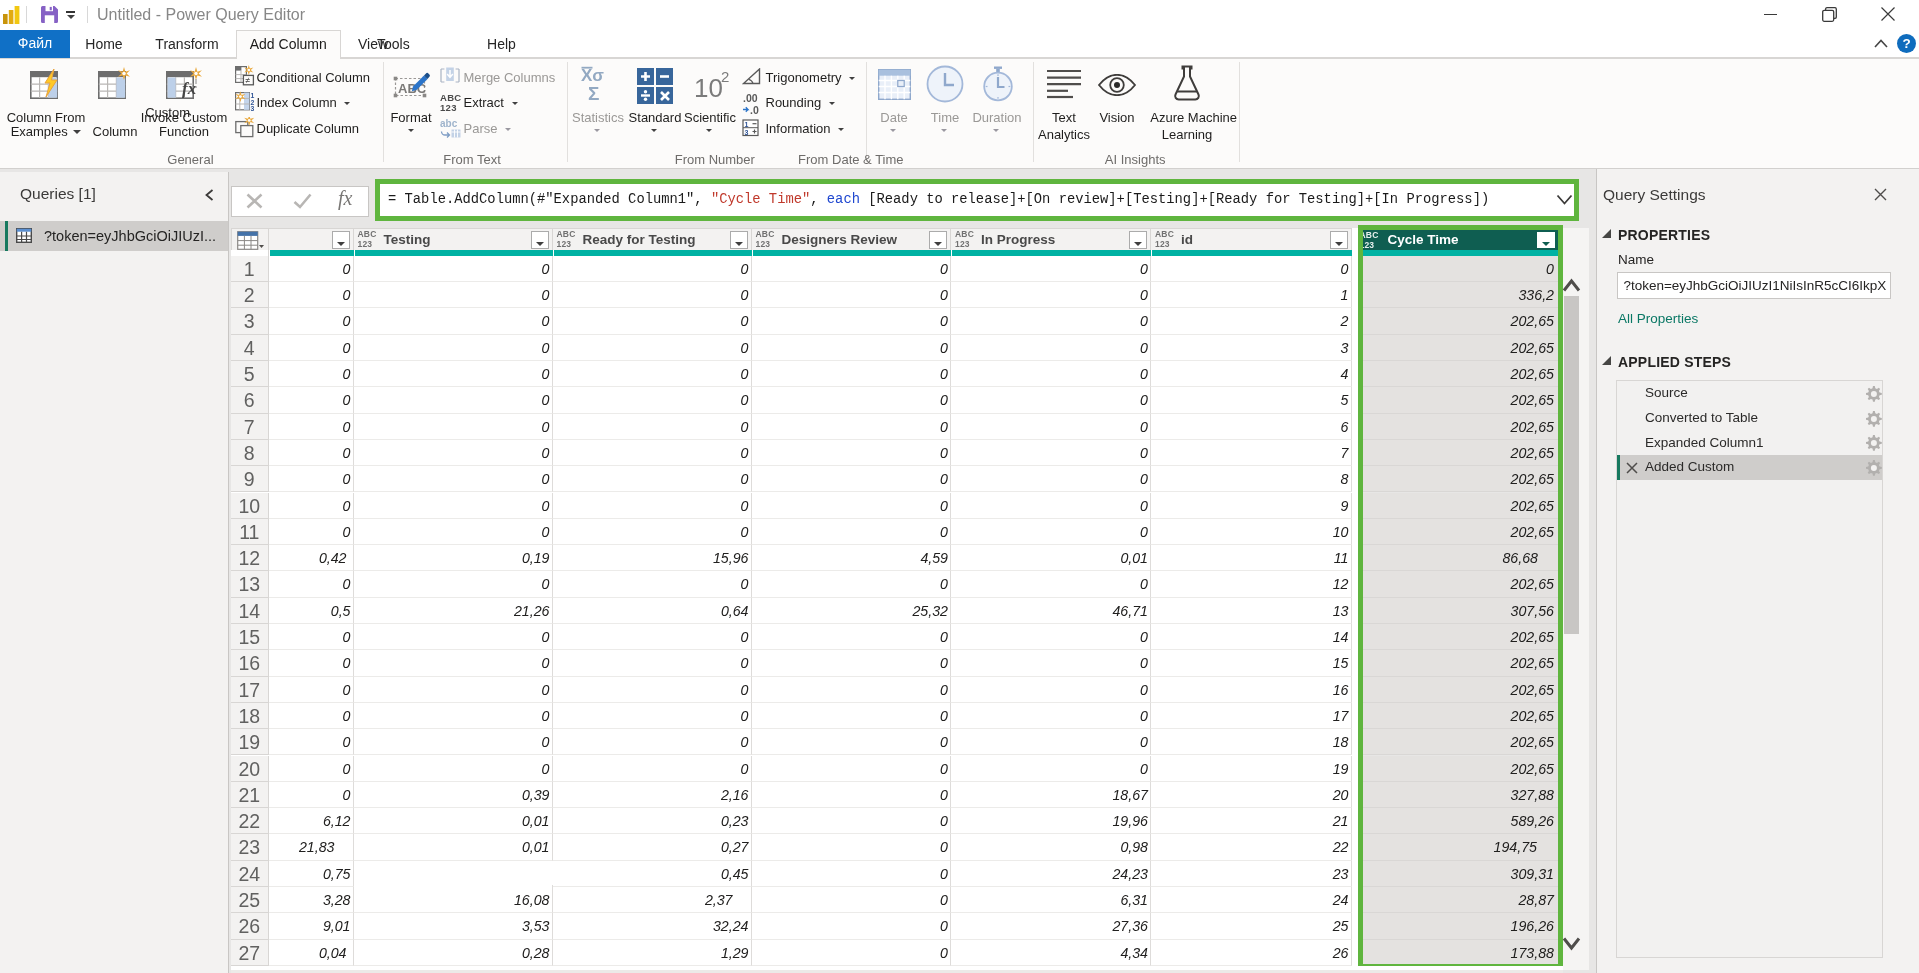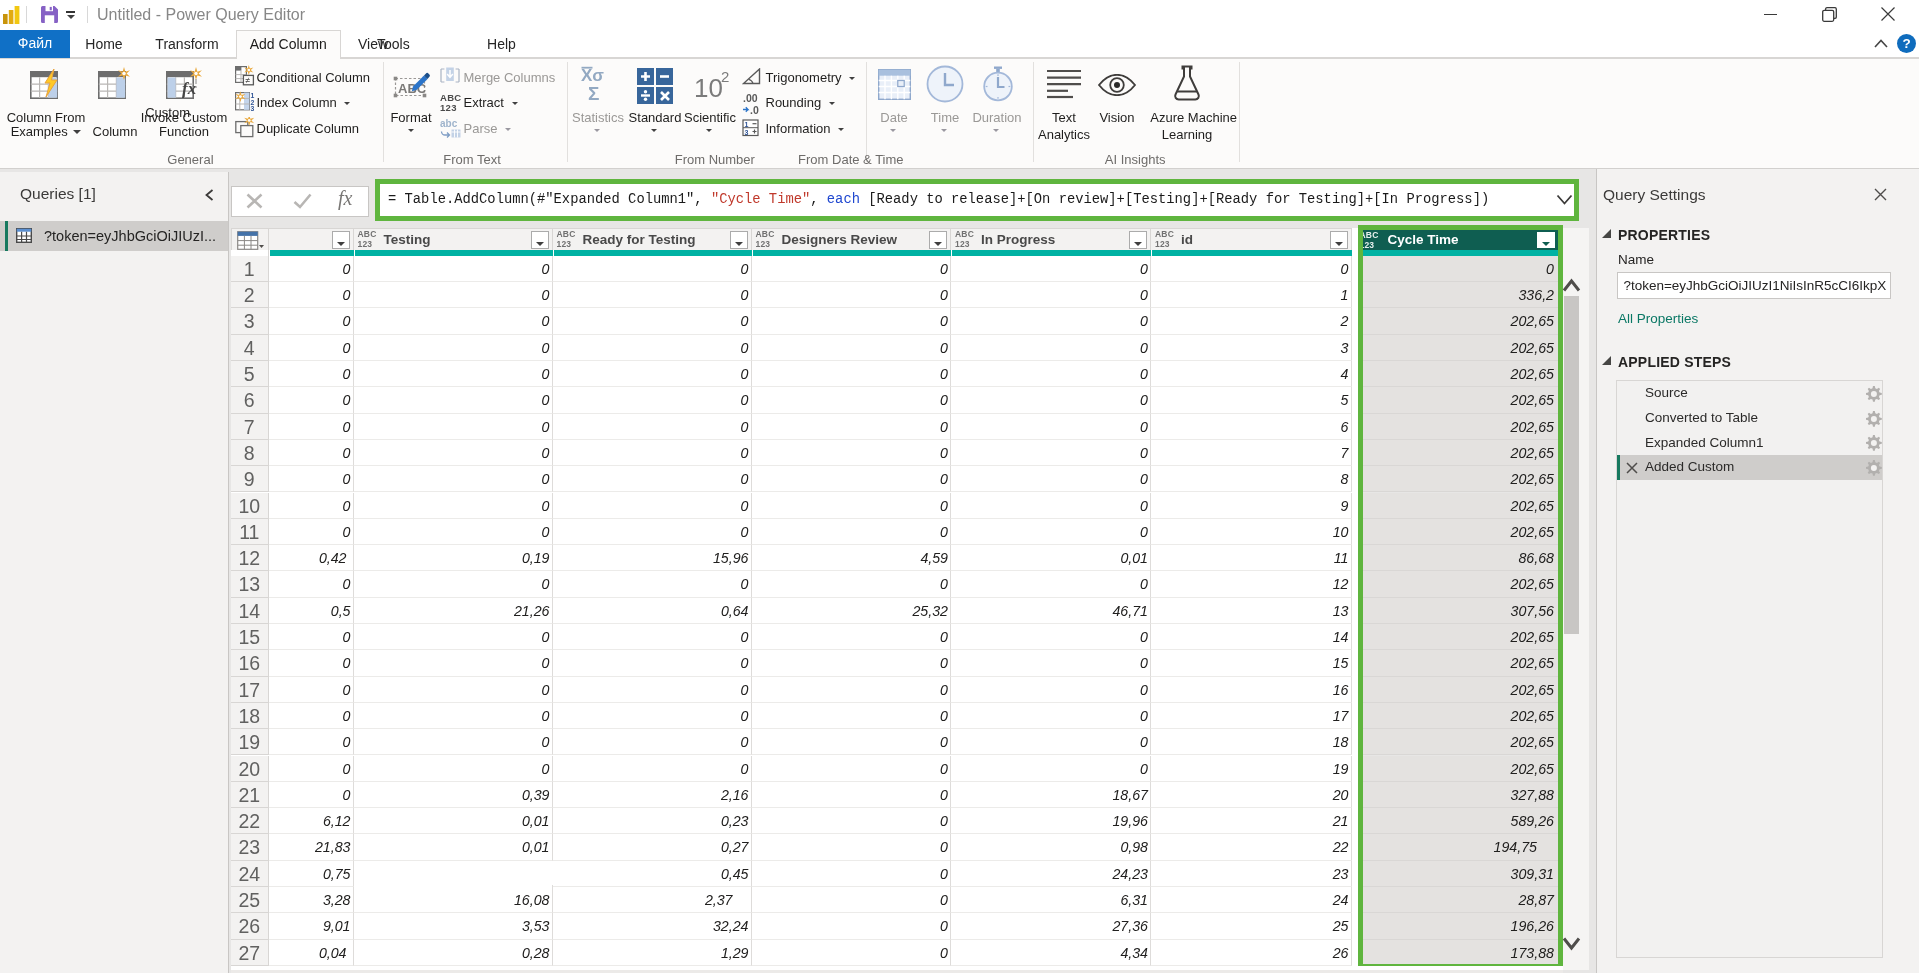--- a/index.html
+++ b/index.html
@@ -484,21 +484,21 @@
 <div class="cell" style="left:951.0px;top:781.8px;width:200.0px;height:26.3px;line-height:26.3px;padding-right:2px">18,67</div>
 <div class="cell" style="left:1151.0px;top:781.8px;width:200.5px;height:26.3px;line-height:26.3px;padding-right:2px">20</div>
 <div class="rn" style="top:808.1000000000001px;height:26.3px;line-height:26.3px">22</div>
 <div class="cell" style="left:268.5px;top:808.1000000000001px;width:85.0px;height:26.3px;line-height:26.3px;padding-right:2px">6,12</div>
 <div class="cell" style="left:353.5px;top:808.1000000000001px;width:199.0px;height:26.3px;line-height:26.3px;padding-right:2px">0,01</div>
 <div class="cell" style="left:552.5px;top:808.1000000000001px;width:199.0px;height:26.3px;line-height:26.3px;padding-right:2px">0,23</div>
 <div class="cell" style="left:751.5px;top:808.1000000000001px;width:199.5px;height:26.3px;line-height:26.3px;padding-right:2px">0</div>
 <div class="cell" style="left:951.0px;top:808.1000000000001px;width:200.0px;height:26.3px;line-height:26.3px;padding-right:2px">19,96</div>
 <div class="cell" style="left:1151.0px;top:808.1000000000001px;width:200.5px;height:26.3px;line-height:26.3px;padding-right:2px">21</div>
 <div class="rn" style="top:834.4000000000001px;height:26.3px;line-height:26.3px">23</div>
-<div class="cell" style="left:268.5px;top:834.4000000000001px;width:85.0px;height:26.3px;line-height:26.3px;padding-right:2px">21,83</div>
+<div class="cell" style="left:268.5px;top:834.4000000000001px;width:85.0px;height:26.3px;line-height:26.3px;padding-right:18px">21,83</div>
 <div class="cell" style="left:353.5px;top:834.4000000000001px;width:199.0px;height:26.3px;line-height:26.3px;padding-right:2px">0,01</div>
 <div class="cell" style="left:552.5px;top:834.4000000000001px;width:199.0px;height:26.3px;line-height:26.3px;padding-right:2px">0,27</div>
 <div class="cell" style="left:751.5px;top:834.4000000000001px;width:199.5px;height:26.3px;line-height:26.3px;padding-right:2px">0</div>
 <div class="cell" style="left:951.0px;top:834.4000000000001px;width:200.0px;height:26.3px;line-height:26.3px;padding-right:2px">0,98</div>
 <div class="cell" style="left:1151.0px;top:834.4000000000001px;width:200.5px;height:26.3px;line-height:26.3px;padding-right:2px">22</div>
 <div class="rn" style="top:860.7px;height:26.3px;line-height:26.3px">24</div>
 <div class="cell" style="left:268.5px;top:860.7px;width:85.0px;height:26.3px;line-height:26.3px;padding-right:2px">0,75</div>
 <div class="cell" style="left:353.5px;top:885px;width:199.0px;height:26.3px;line-height:26.3px;padding-right:2px">0,4</div>
 <div class="cell" style="left:552.5px;top:860.7px;width:199.0px;height:26.3px;line-height:26.3px;padding-right:2px">0,45</div>
 <div class="cell" style="left:751.5px;top:860.7px;width:199.5px;height:26.3px;line-height:26.3px;padding-right:2px">0</div>
@@ -534,21 +534,21 @@
 <div class="ctcell" style="left:1362.5px;top:282.1px;width:195.5px;height:26.3px;line-height:26.3px;padding-right:4px">336,2</div>
 <div class="ctcell" style="left:1362.5px;top:308.40000000000003px;width:195.5px;height:26.3px;line-height:26.3px;padding-right:4px">202,65</div>
 <div class="ctcell" style="left:1362.5px;top:334.70000000000005px;width:195.5px;height:26.3px;line-height:26.3px;padding-right:4px">202,65</div>
 <div class="ctcell" style="left:1362.5px;top:361.0px;width:195.5px;height:26.3px;line-height:26.3px;padding-right:4px">202,65</div>
 <div class="ctcell" style="left:1362.5px;top:387.3px;width:195.5px;height:26.3px;line-height:26.3px;padding-right:4px">202,65</div>
 <div class="ctcell" style="left:1362.5px;top:413.6px;width:195.5px;height:26.3px;line-height:26.3px;padding-right:4px">202,65</div>
 <div class="ctcell" style="left:1362.5px;top:439.9px;width:195.5px;height:26.3px;line-height:26.3px;padding-right:4px">202,65</div>
 <div class="ctcell" style="left:1362.5px;top:466.20000000000005px;width:195.5px;height:26.3px;line-height:26.3px;padding-right:4px">202,65</div>
 <div class="ctcell" style="left:1362.5px;top:492.5px;width:195.5px;height:26.3px;line-height:26.3px;padding-right:4px">202,65</div>
 <div class="ctcell" style="left:1362.5px;top:518.8px;width:195.5px;height:26.3px;line-height:26.3px;padding-right:4px">202,65</div>
-<div class="ctcell" style="left:1362.5px;top:545.1px;width:195.5px;height:26.3px;line-height:26.3px;padding-right:4px">86,68</div>
+<div class="ctcell" style="left:1362.5px;top:545.1px;width:195.5px;height:26.3px;line-height:26.3px;padding-right:20px">86,68</div>
 <div class="ctcell" style="left:1362.5px;top:571.4000000000001px;width:195.5px;height:26.3px;line-height:26.3px;padding-right:4px">202,65</div>
 <div class="ctcell" style="left:1362.5px;top:597.7px;width:195.5px;height:26.3px;line-height:26.3px;padding-right:4px">307,56</div>
 <div class="ctcell" style="left:1362.5px;top:624.0px;width:195.5px;height:26.3px;line-height:26.3px;padding-right:4px">202,65</div>
 <div class="ctcell" style="left:1362.5px;top:650.3px;width:195.5px;height:26.3px;line-height:26.3px;padding-right:4px">202,65</div>
 <div class="ctcell" style="left:1362.5px;top:676.6px;width:195.5px;height:26.3px;line-height:26.3px;padding-right:4px">202,65</div>
 <div class="ctcell" style="left:1362.5px;top:702.9000000000001px;width:195.5px;height:26.3px;line-height:26.3px;padding-right:4px">202,65</div>
 <div class="ctcell" style="left:1362.5px;top:729.2px;width:195.5px;height:26.3px;line-height:26.3px;padding-right:4px">202,65</div>
 <div class="ctcell" style="left:1362.5px;top:755.5px;width:195.5px;height:26.3px;line-height:26.3px;padding-right:4px">202,65</div>
 <div class="ctcell" style="left:1362.5px;top:781.8px;width:195.5px;height:26.3px;line-height:26.3px;padding-right:4px">327,88</div>
 <div class="ctcell" style="left:1362.5px;top:808.1000000000001px;width:195.5px;height:26.3px;line-height:26.3px;padding-right:4px">589,26</div>

